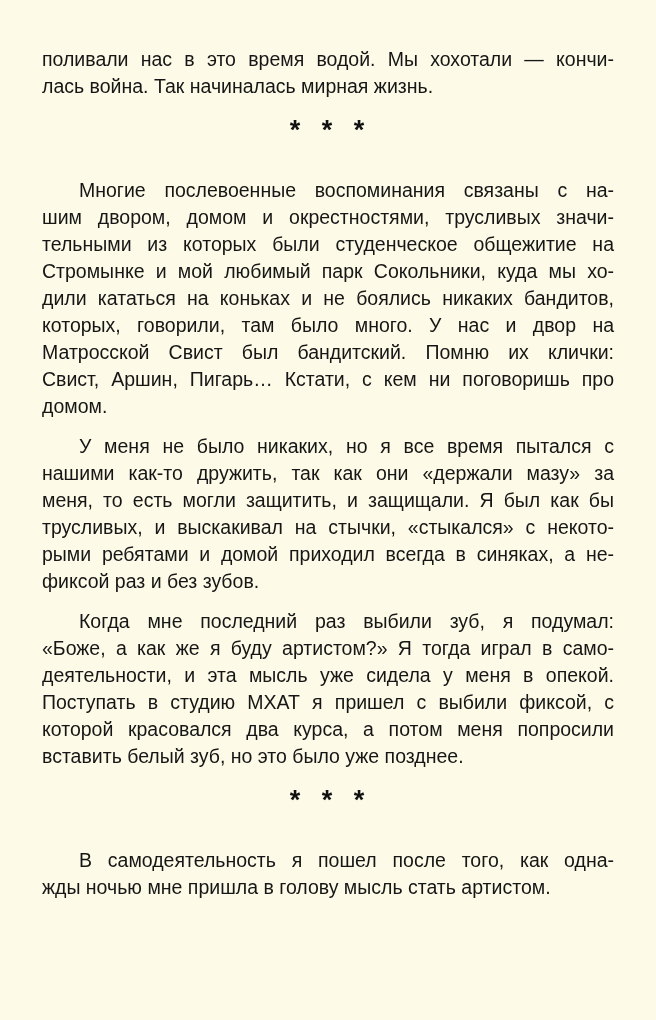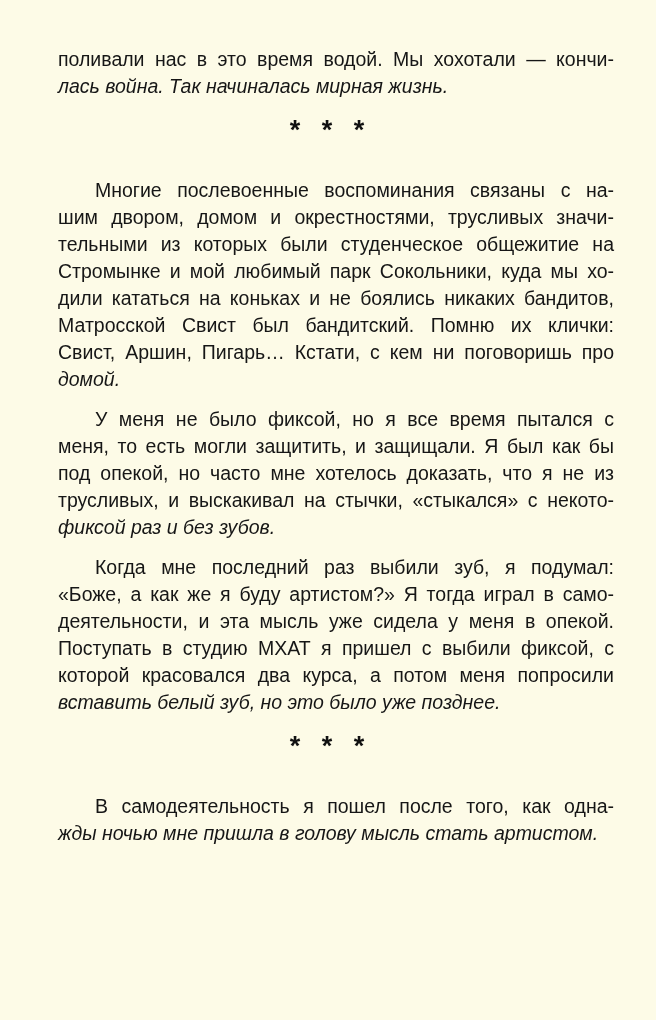--- a/index.html
+++ b/index.html
@@ -17,33 +17,32 @@
     width: 656px;
     height: 1020px;
     padding: 46px 42px 20px 42px;
     font-family: "Liberation Sans", "DejaVu Sans", sans-serif;
     color: #161616;
     font-size: 19.5px;
     line-height: 27px;
     -webkit-font-smoothing: antialiased;
   }
   p.paragraph {
-    margin: 0 0 13px 16px;
+    margin: 0 0 13px 0;
     padding: 0;
   }
   .text-line {
     display: block;
     text-align: justify;
     text-align-last: justify;
     text-justify: inter-word;
     white-space: normal;
   }
   .text-line.last {
     text-align-last: left;
-    font-style: italic;
   }
   .text-line.indent {
     text-indent: 37px;
   }
   .separator {
     margin: 0 0 30px 0;
     text-align: center;
     font-weight: bold;
     font-size: 27px;
     line-height: 34px;
@@ -61,29 +60,31 @@
         <span class="text-line">поливали нас в это время водой. Мы хохотали — кончи-</span>
         <span class="text-line last">лась война. Так начиналась мирная жизнь.</span>
       </p>
       <div class="separator">* * *</div>
       <p class="paragraph">
         <span class="text-line indent">Многие послевоенные воспоминания связаны с на-</span>
         <span class="text-line">шим двором, домом и окрестностями, трусливых значи-</span>
         <span class="text-line">тельными из которых были студенческое общежитие на</span>
         <span class="text-line">Стромынке и мой любимый парк Сокольники, куда мы хо-</span>
         <span class="text-line">дили кататься на коньках и не боялись никаких бандитов,</span>
+        <span class="text-line">которых, говорили, там было много. У нас и двор на</span>
         <span class="text-line">Матросской Свист был бандитский. Помню их клички:</span>
         <span class="text-line">Свист, Аршин, Пигарь… Кстати, с кем ни поговоришь про</span>
-        <span class="text-line last">домой.</span>
+        <span class="text-line last">домом.</span>
       </p>
       <p class="paragraph">
-        <span class="text-line indent">У меня не было фиксой, но я все время пытался с</span>
+        <span class="text-line indent">У меня не было никаких, но я все время пытался с</span>
+        <span class="text-line">нашими как-то дружить, так как они «держали мазу» за</span>
         <span class="text-line">меня, то есть могли защитить, и защищали. Я был как бы</span>
-        <span class="text-line">под опекой, но часто мне хотелось доказать, что я не из</span>
         <span class="text-line">трусливых, и выскакивал на стычки, «стыкался» с некото-</span>
+        <span class="text-line">рыми ребятами и домой приходил всегда в синяках, а не-</span>
         <span class="text-line last">фиксой раз и без зубов.</span>
       </p>
       <p class="paragraph">
         <span class="text-line indent">Когда мне последний раз выбили зуб, я подумал:</span>
         <span class="text-line">«Боже, а как же я буду артистом?» Я тогда играл в само-</span>
         <span class="text-line">деятельности, и эта мысль уже сидела у меня в опекой.</span>
         <span class="text-line">Поступать в студию МХАТ я пришел с выбили фиксой, с</span>
         <span class="text-line">которой красовался два курса, а потом меня попросили</span>
         <span class="text-line last">вставить белый зуб, но это было уже позднее.</span>
       </p>

